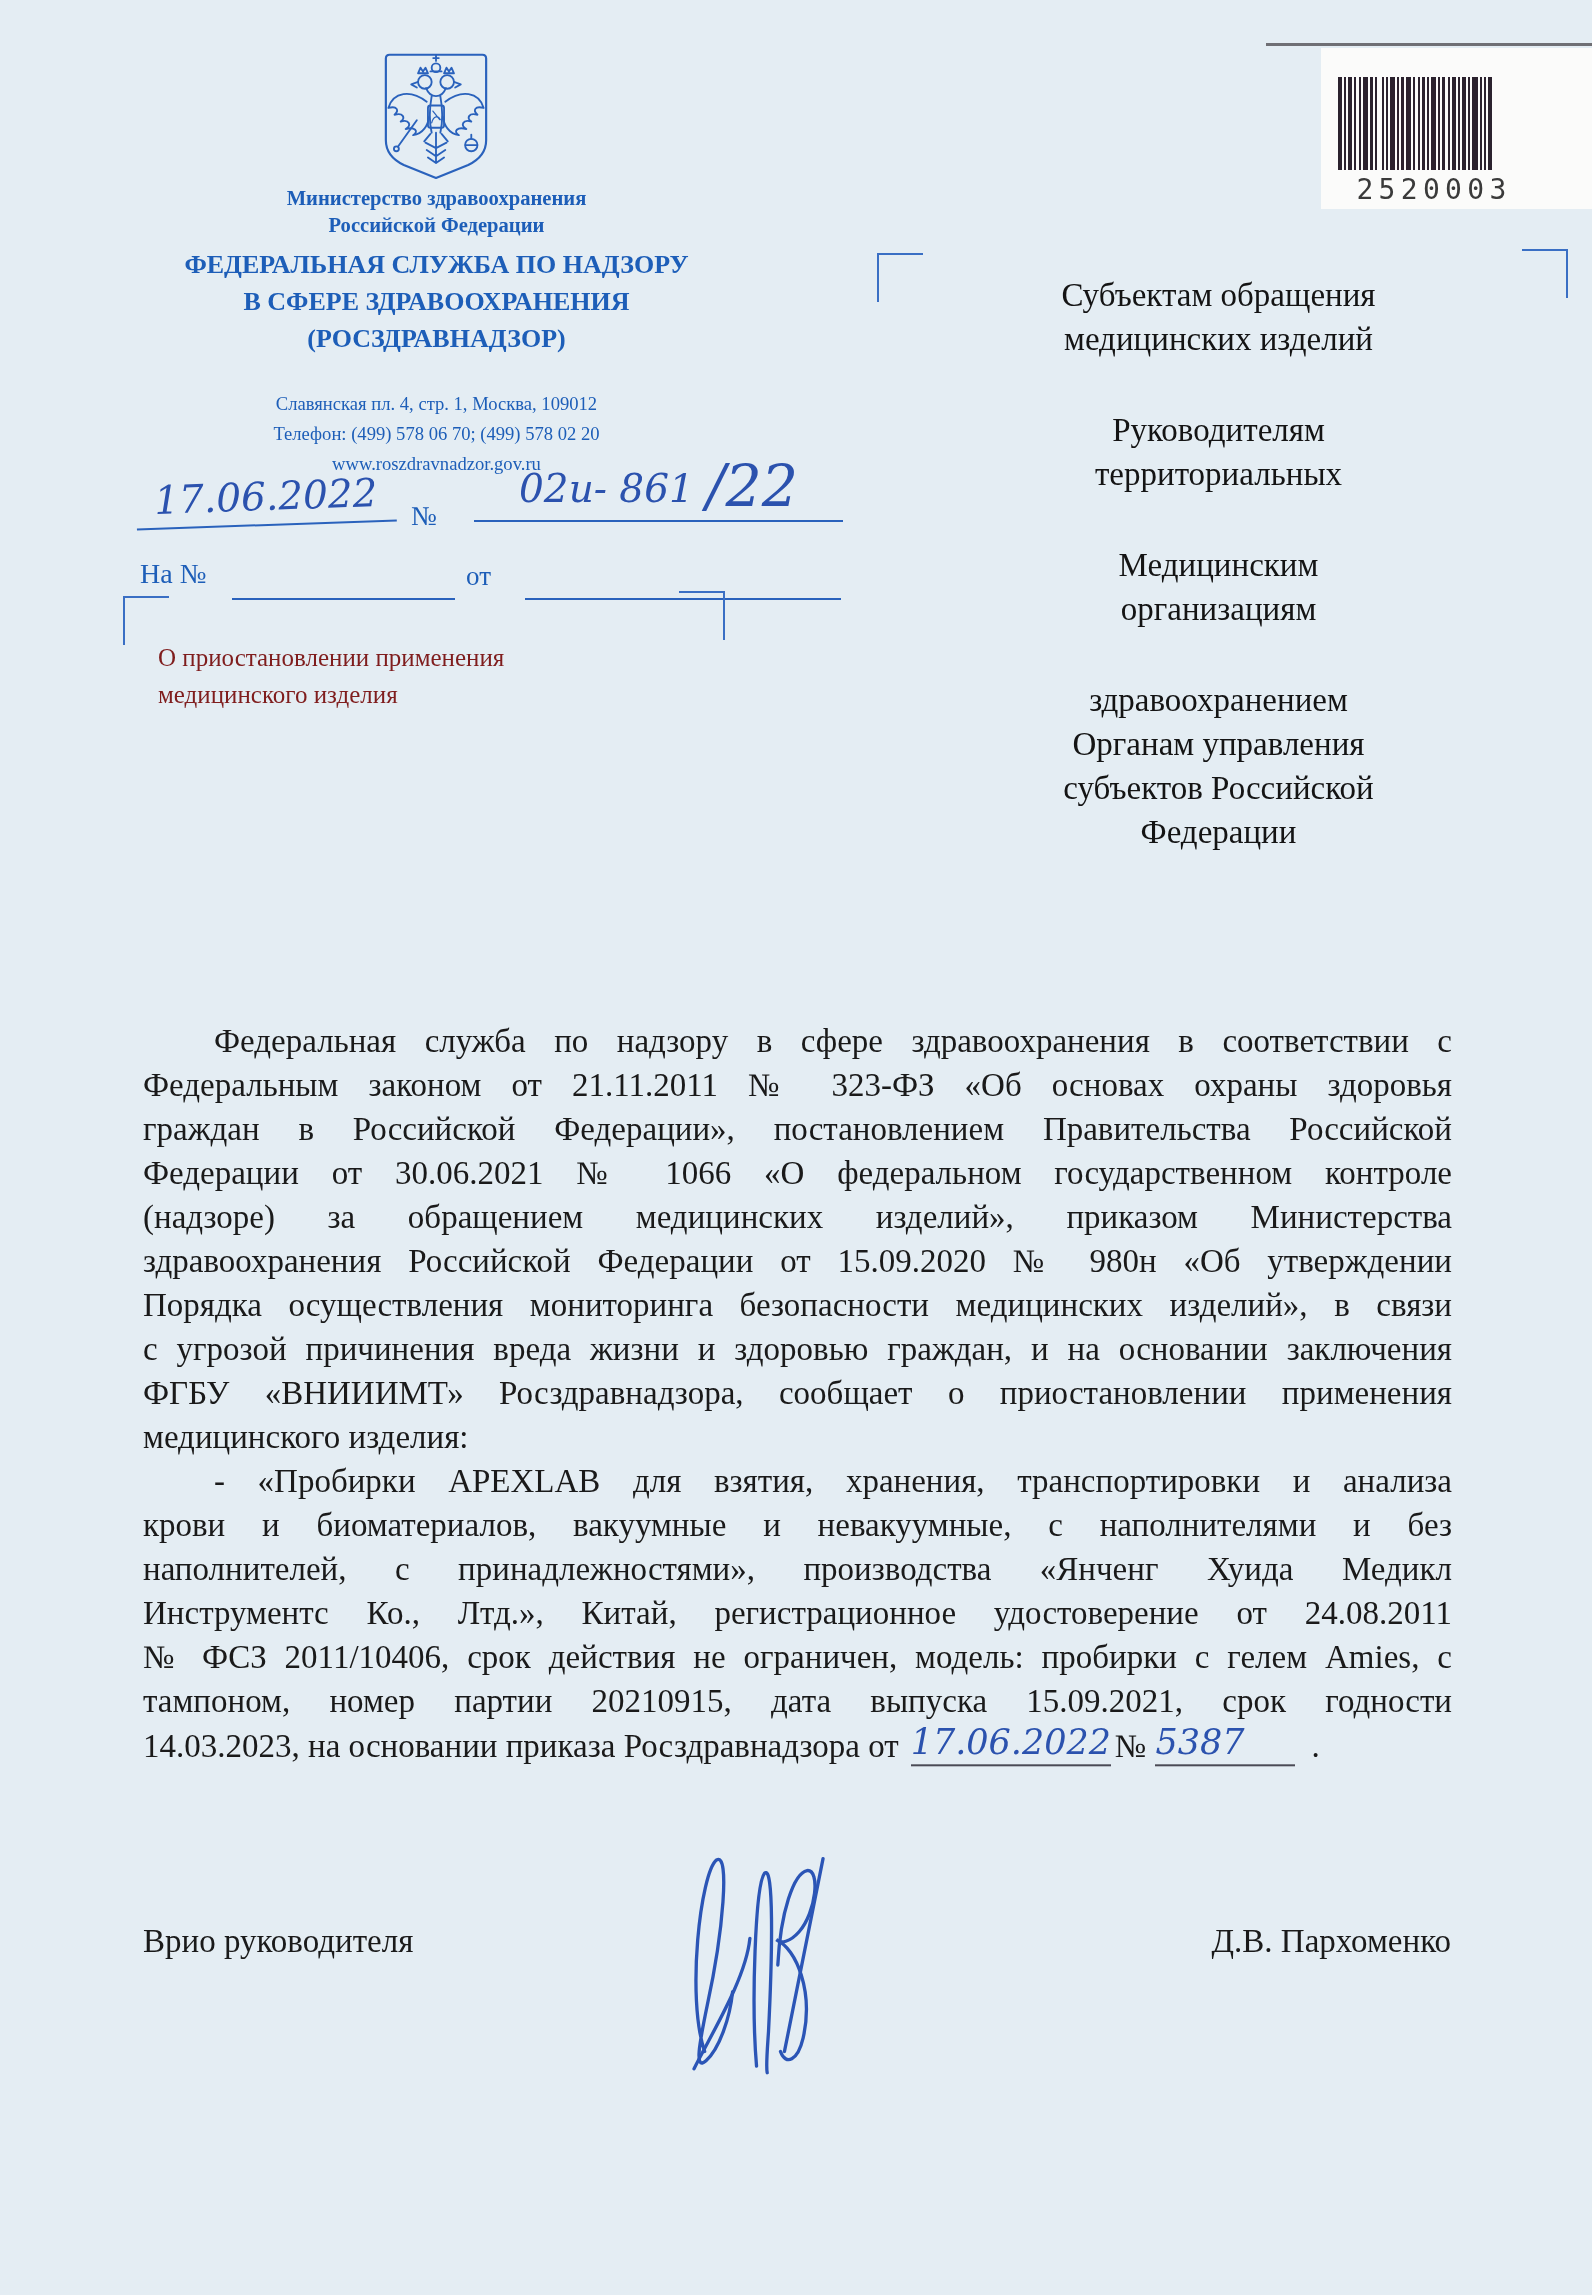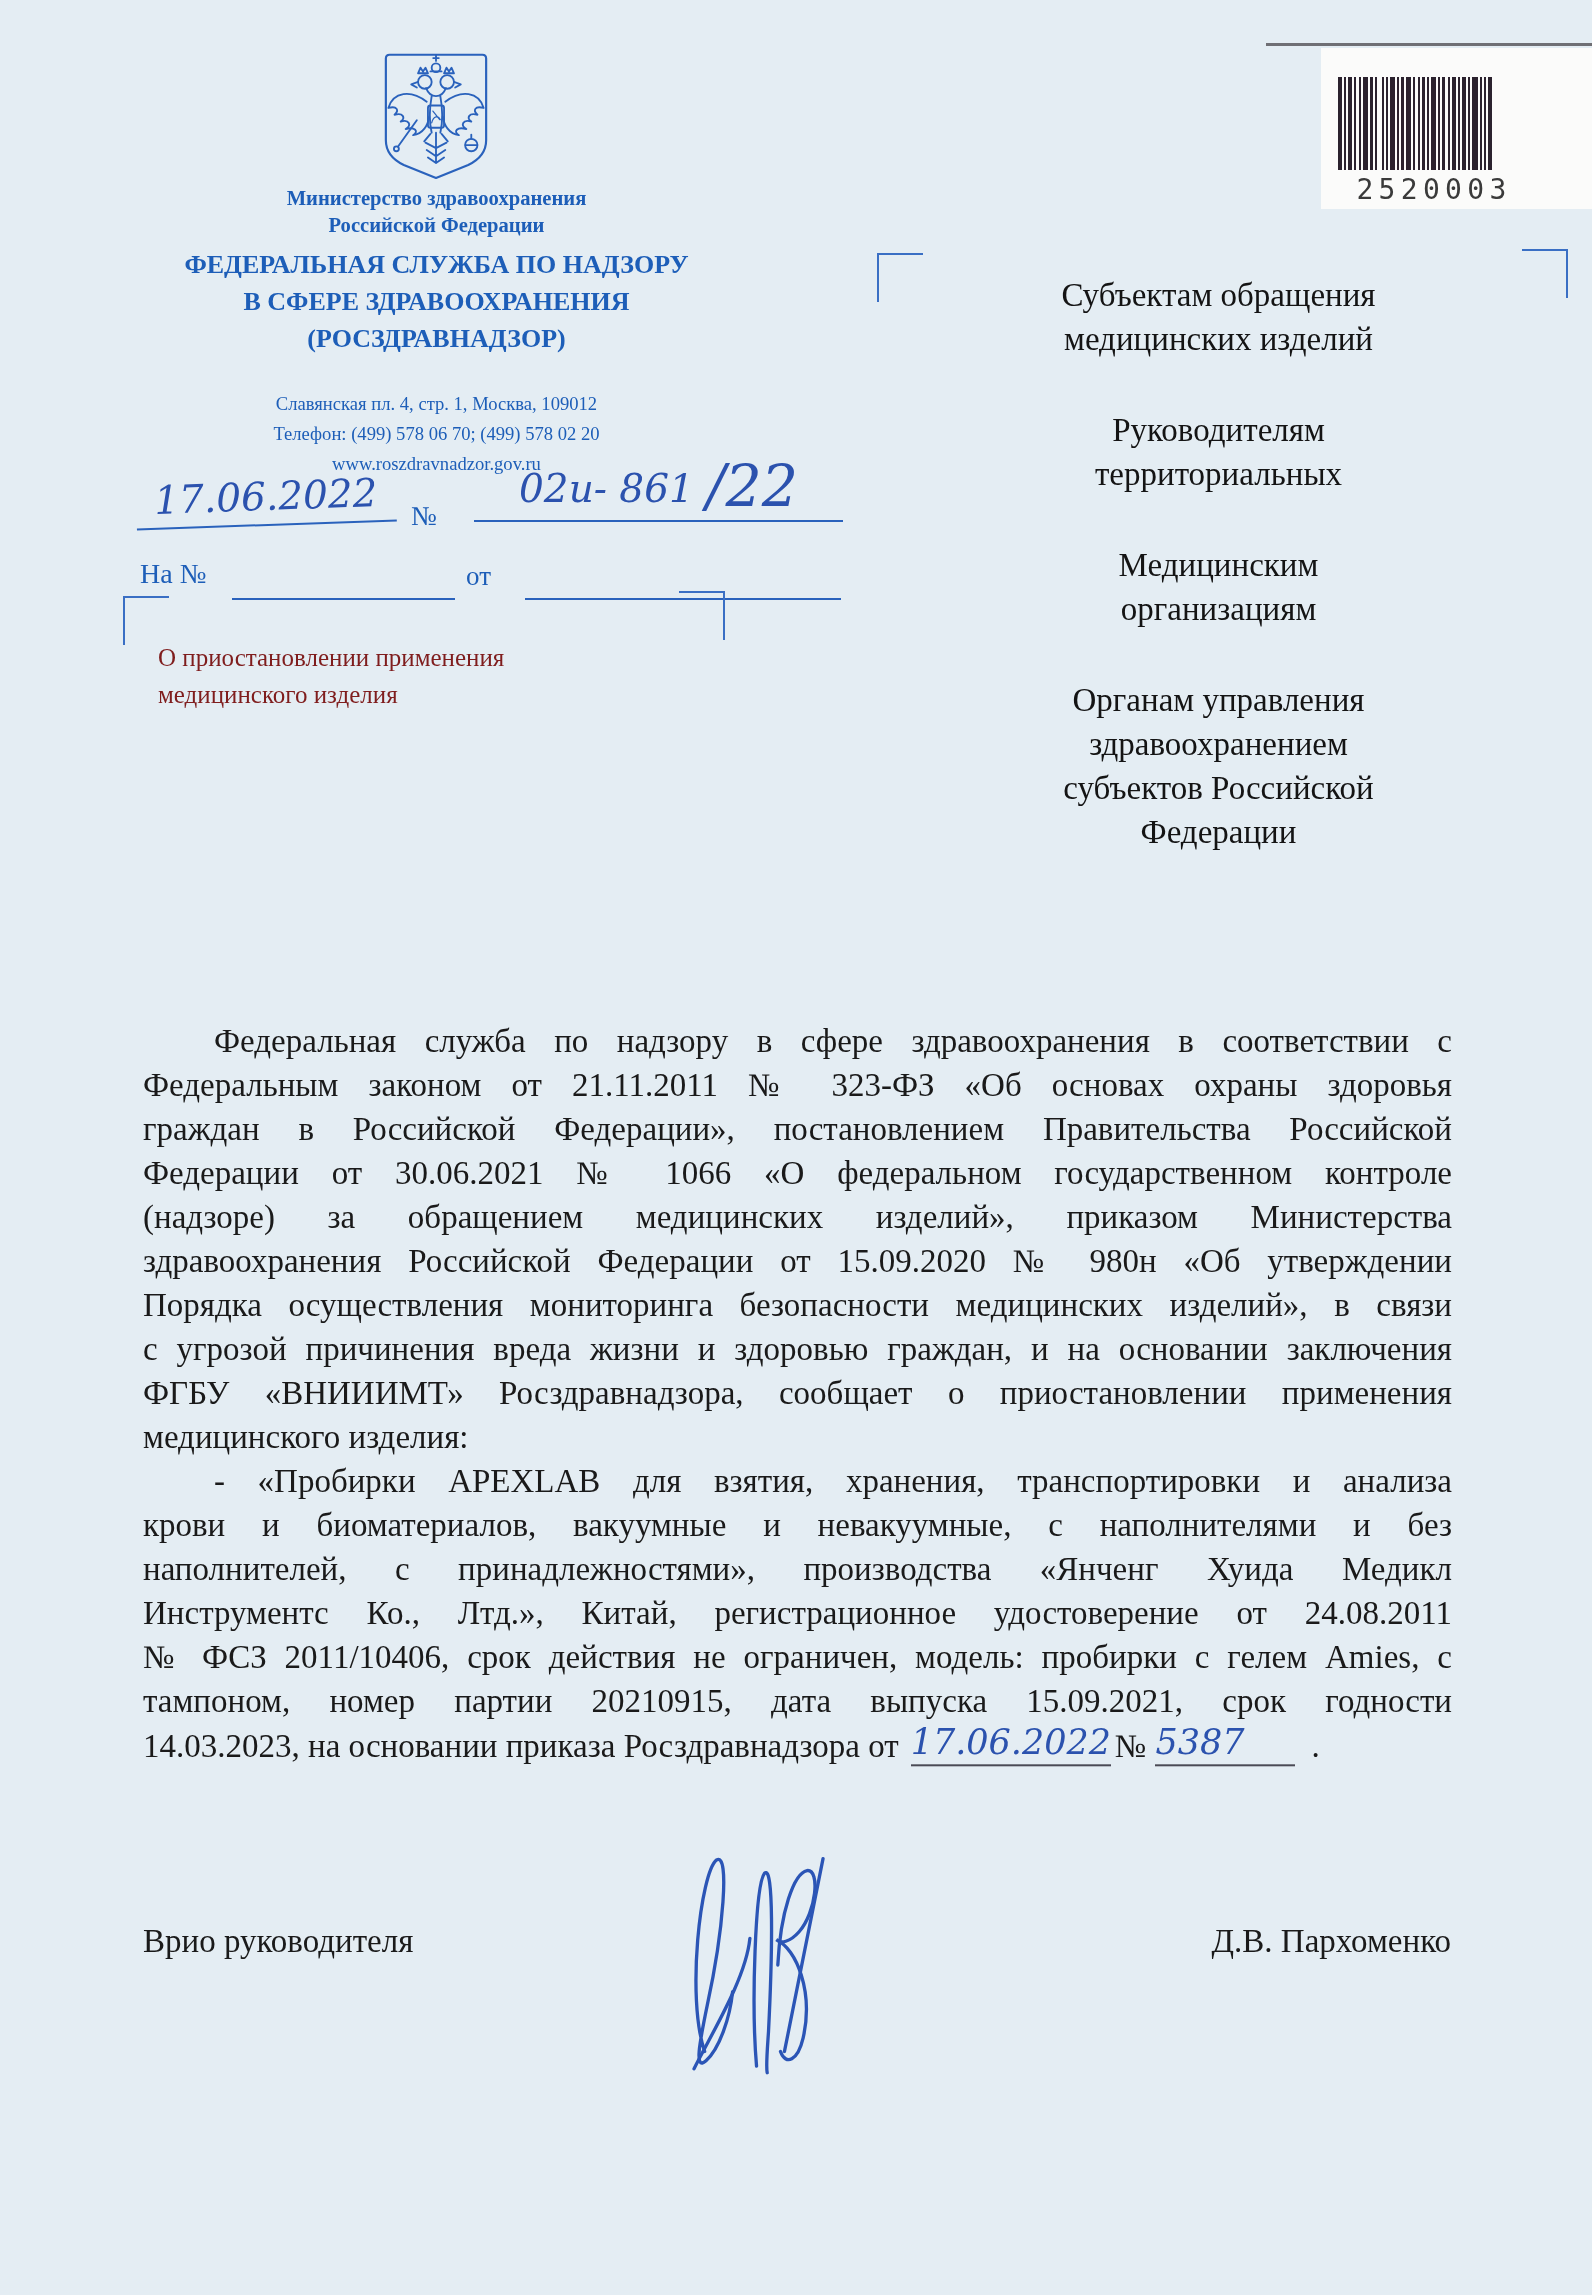--- a/index.html
+++ b/index.html
@@ -157,22 +157,22 @@
       </div>
       <div class="recipient-group">
         <div>Руководителям</div>
         <div>территориальных</div>
       </div>
       <div class="recipient-group">
         <div>Медицинским</div>
         <div>организациям</div>
       </div>
       <div class="recipient-group">
+        <div>здравоохранением</div>
         <div>Органам управления</div>
-        <div>здравоохранением</div>
         <div>субъектов Российской</div>
         <div>Федерации</div>
       </div>
     </div>
 
   <div class="body-text" id="body-text">
       <div class="body-line indent">Федеральная служба по надзору в сфере здравоохранения в соответствии с</div>
       <div class="body-line ">Федеральным законом от 21.11.2011 № 323-ФЗ «Об основах охраны здоровья</div>
       <div class="body-line ">граждан в Российской Федерации», постановлением Правительства Российской</div>
       <div class="body-line ">Федерации от 30.06.2021 № 1066 «О федеральном государственном контроле</div>

